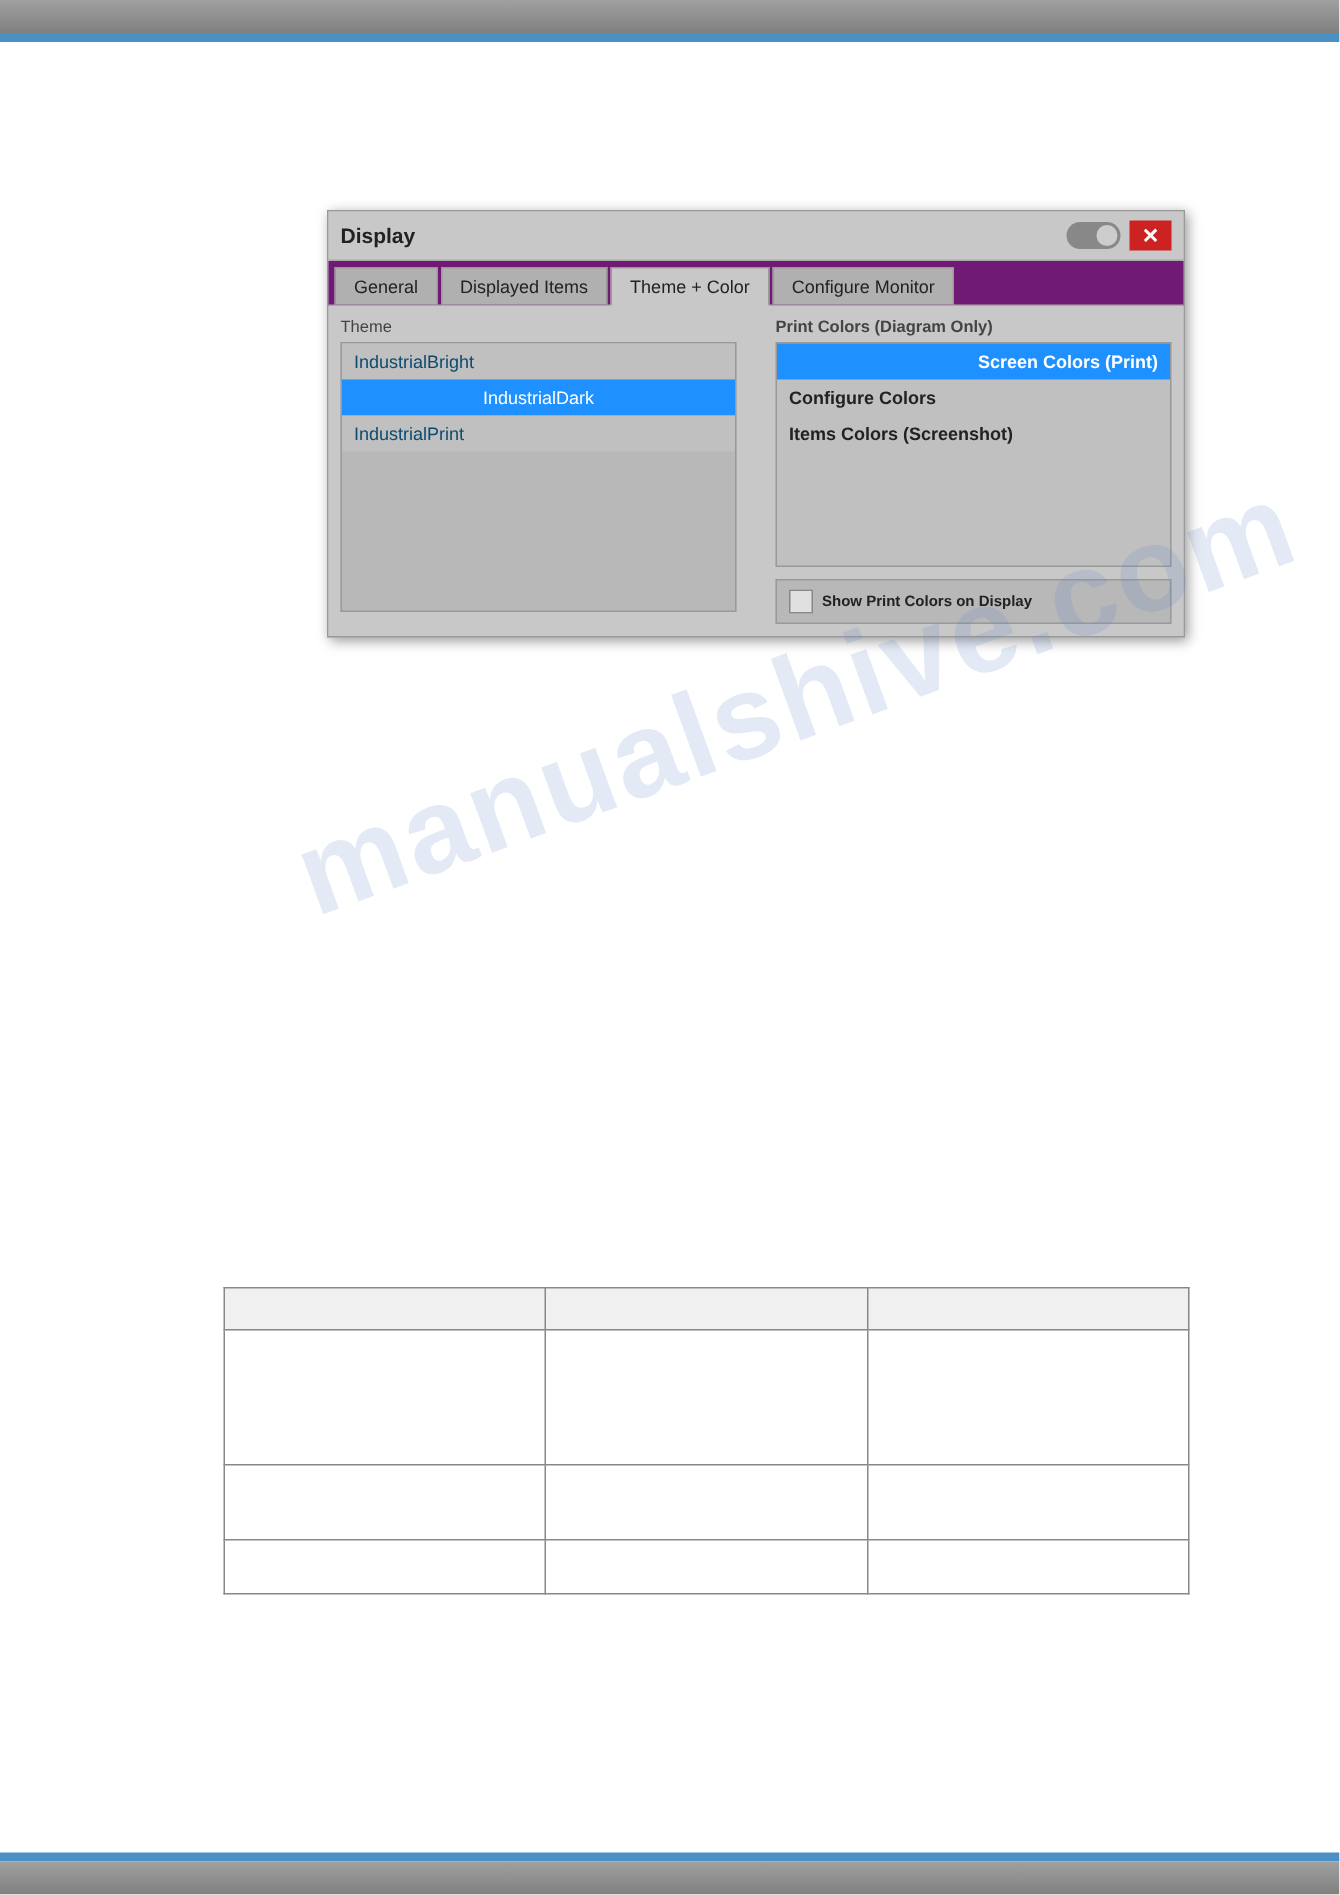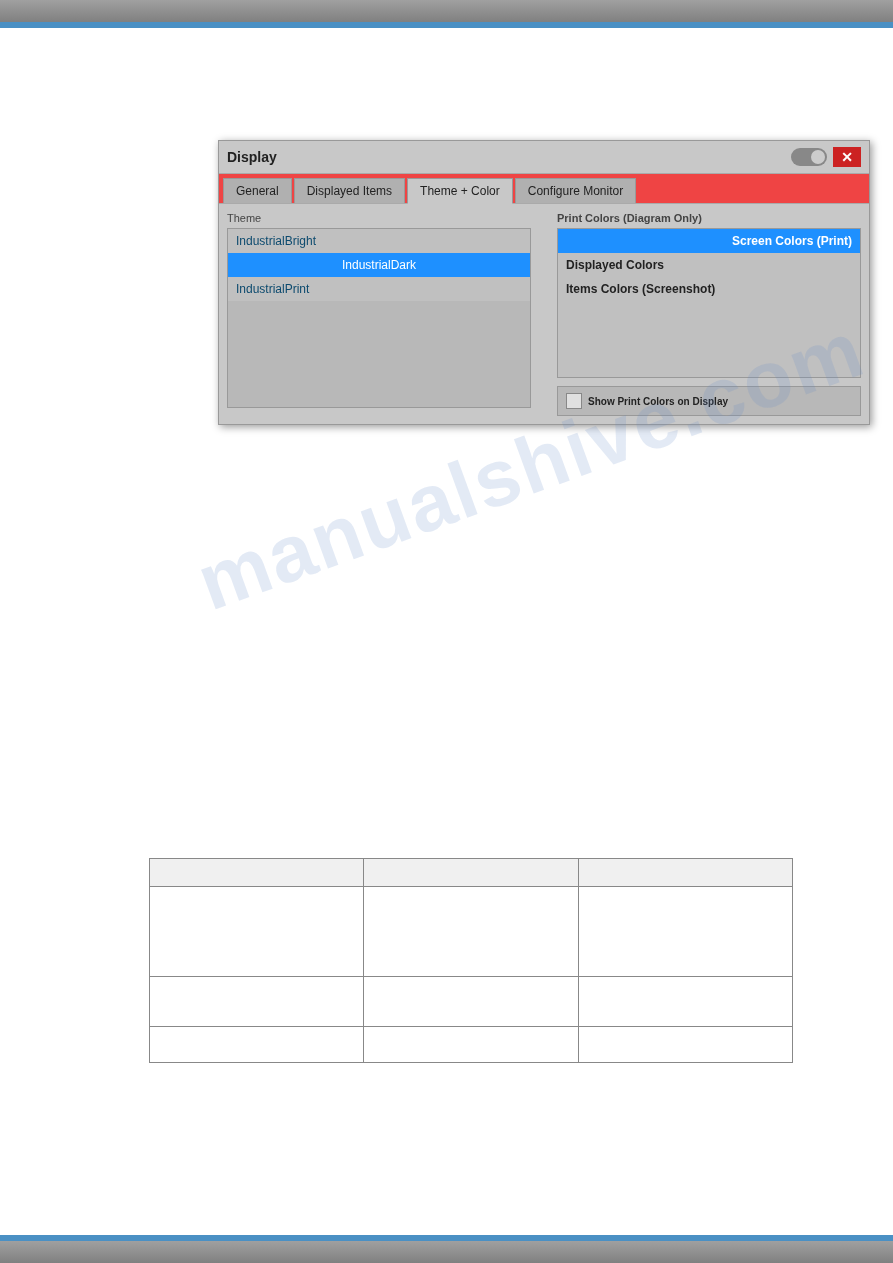--- a/index.html
+++ b/index.html
@@ -51,21 +51,21 @@
       width: 100%;
       height: 6px;
       background: #4a90c4;
     }
 
     
     .dialog {
       position: absolute;
       top: 140px;
       left: 218px;
-      width: 652px;
+      width: 572px;
       background: #c8c8c8;
       border: 1px solid #999;
       box-shadow: 2px 2px 8px rgba(0,0,0,0.4);
     }
 
     .dialog-titlebar {
       display: flex;
       align-items: center;
       justify-content: space-between;
       background: #c8c8c8;
@@ -114,21 +114,21 @@
       align-items: center;
       justify-content: center;
       color: white;
       font-size: 14px;
       font-weight: bold;
     }
 
     
     .tabs {
       display: flex;
-      background: #ef4444;
+      background: #701a75;
       border-bottom: 1px solid #aaa;
       padding: 4px 4px 0 4px;
       gap: 2px;
     }
 
     .tab {
       padding: 5px 12px;
       background: #b0b0b0;
       border: 1px solid #999;
       border-bottom: none;
@@ -311,21 +311,21 @@
         <div class="list-item">IndustrialBright</div>
         <div class="list-item selected">IndustrialDark</div>
         <div class="list-item">IndustrialPrint</div>
       </div>
     </div>
 
     <div class="right-panel">
       <div class="section-label">Print Colors (Diagram Only)</div>
       <div class="print-colors-list">
         <div class="print-item selected">Screen Colors (Print)</div>
-        <div class="print-item">Displayed Colors</div>
+        <div class="print-item">Configure Colors</div>
         <div class="print-item">Items Colors (Screenshot)</div>
       </div>
       <div class="checkbox-row">
         <div class="checkbox-box"></div>
         <span class="checkbox-label">Show Print Colors on Display</span>
       </div>
     </div>
 
   </div>
 </div>

